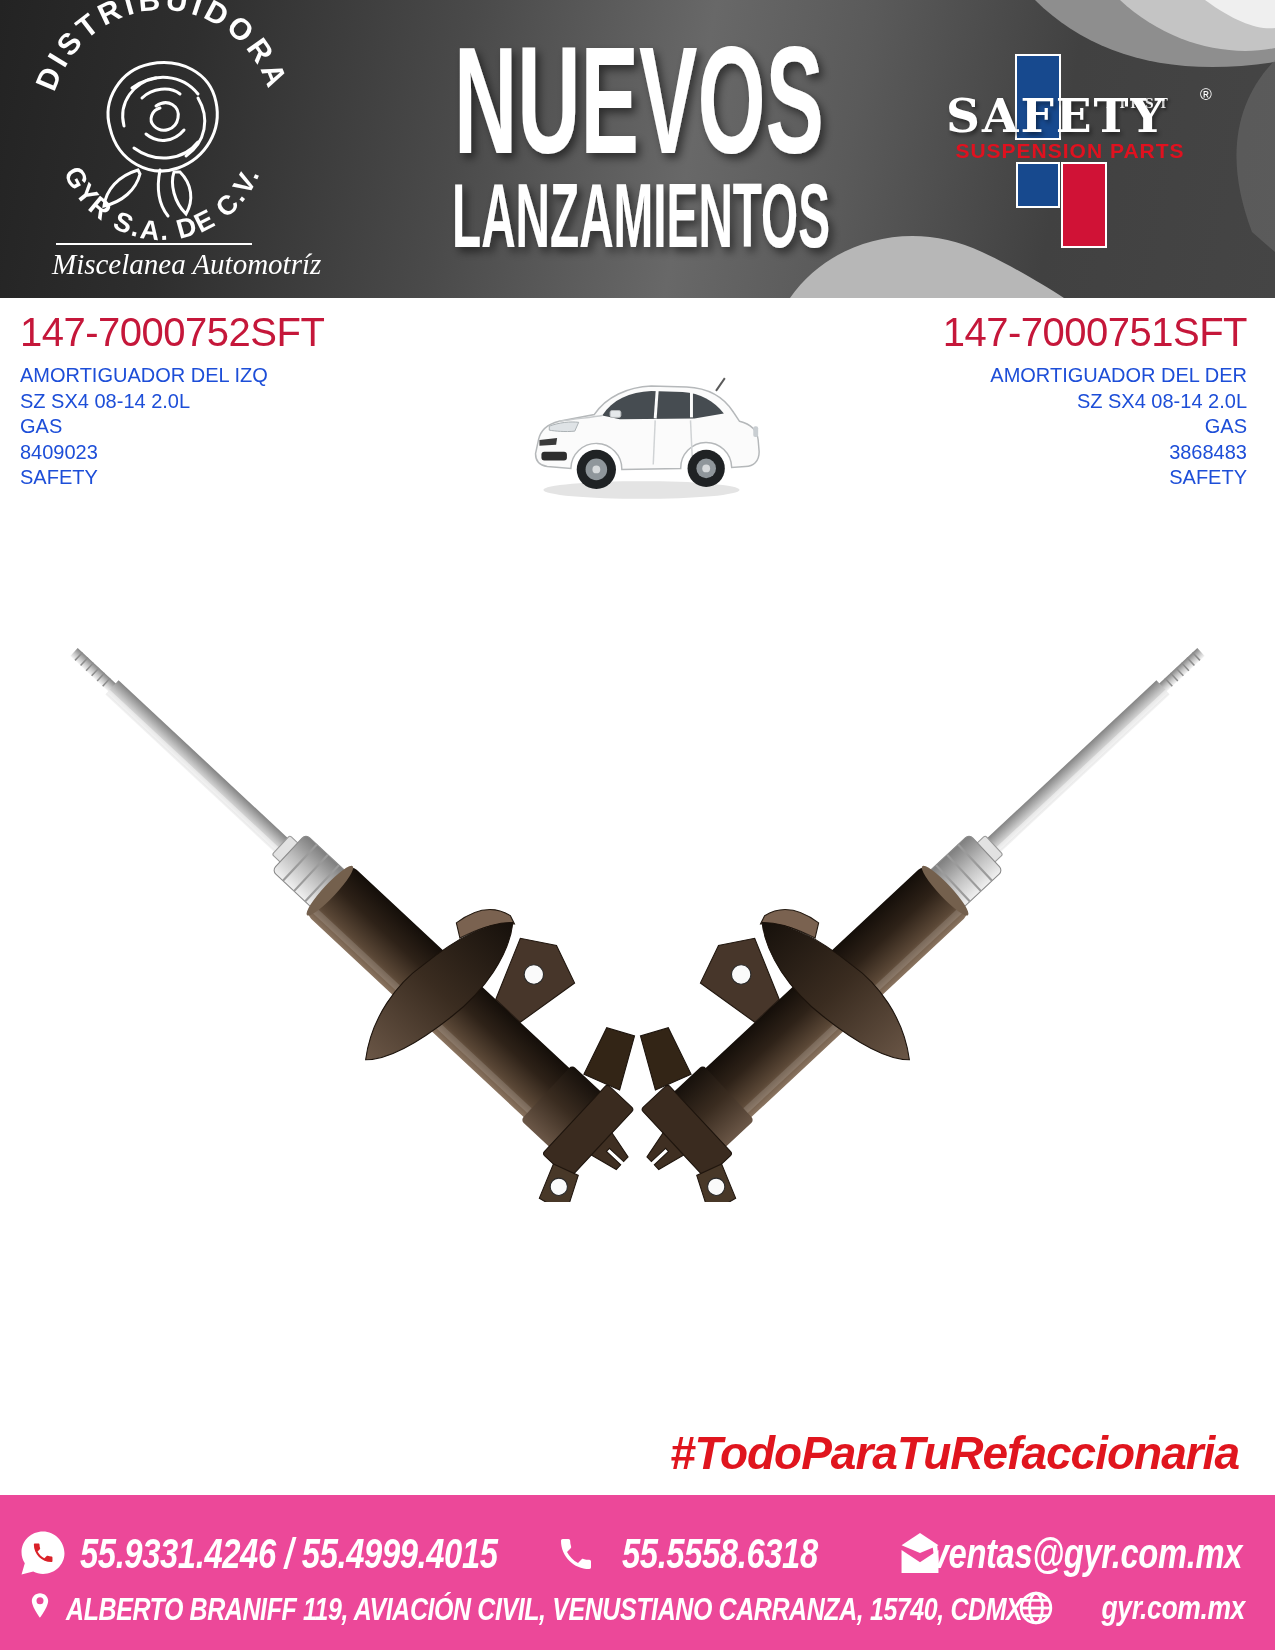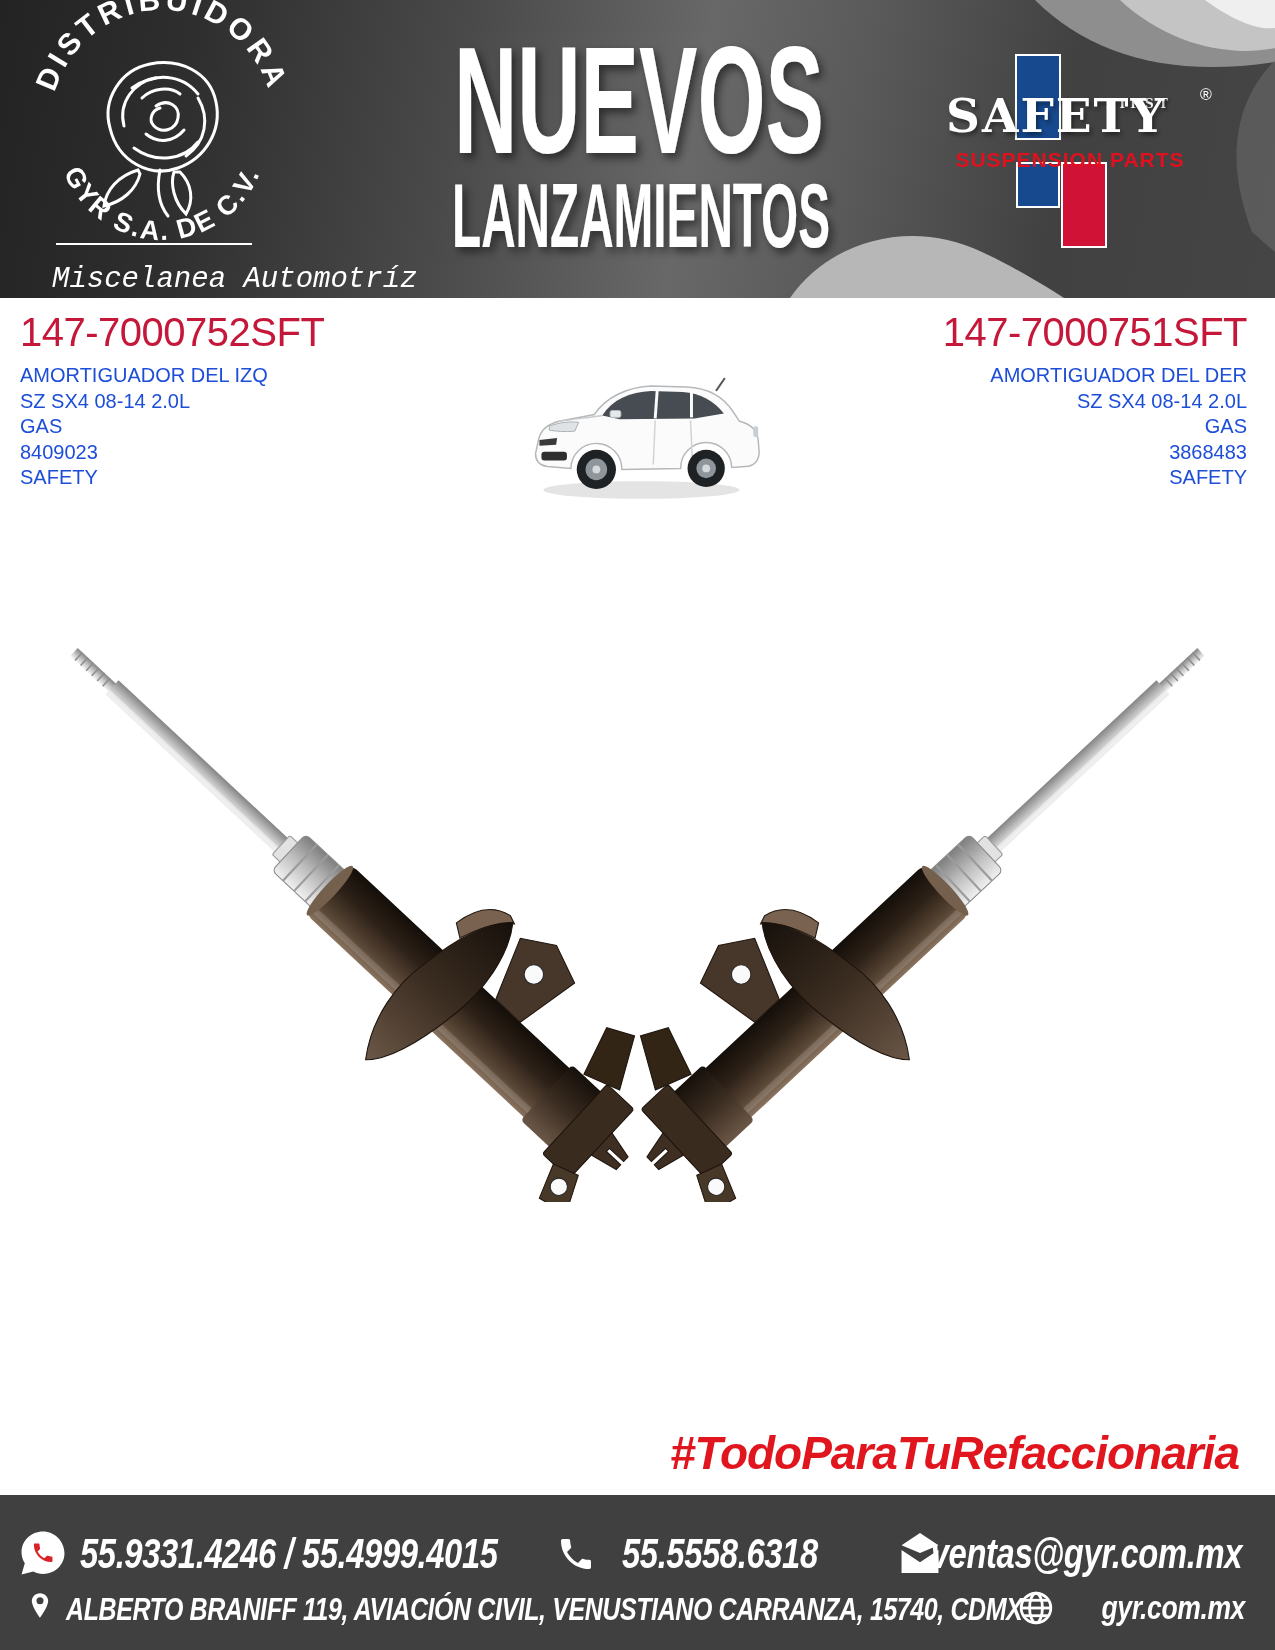--- a/index.html
+++ b/index.html
@@ -6,34 +6,34 @@
   body{font-family:"Liberation Sans",sans-serif;}
   #page{position:relative;width:1275px;height:1650px;background:#fff;overflow:hidden;}
 
   
   #header{position:absolute;left:0;top:0;width:1275px;height:298px;
     background:linear-gradient(100deg,#232323 0%,#2e2e2e 15%,#4a4a4a 36%,#686868 54%,#5a5a5a 66%,#414141 82%,#454545 100%);}
   #header svg.deco{position:absolute;left:0;top:0;pointer-events:none;}
   #gyr-logo{position:absolute;left:12px;top:0px;}
   #tagline-wrap{position:absolute;left:52px;top:243px;color:#fff;}
   #tagline-line{width:196px;height:2px;background:#fff;margin-left:4px;}
-  #tagline-text{font-family:Liberation Mono, monospace;font-style:italic;font-size:29px;line-height:34px;color:#fff;margin-top:18px;white-space:nowrap;}
+  #tagline-text{font-family:Liberation Serif, serif;font-style:italic;font-size:29px;line-height:34px;color:#fff;margin-top:2px;white-space:nowrap;}
   #title-svg{position:absolute;left:400px;top:22px;}
 
   
   .brand-bar{position:absolute;box-sizing:border-box;border:2px solid #fff;}
   #brand-bar-top{left:1015px;top:54px;width:46px;height:86px;background:#17498E;}
   #brand-bar-blue{left:1016px;top:162px;width:44px;height:46px;background:#17498E;}
   #brand-bar-red{left:1061px;top:162px;width:46px;height:86px;background:#D01236;}
   #brand-first{position:absolute;left:1106px;top:84px;font-family:"DejaVu Serif",serif;font-weight:bold;
     font-size:12px;letter-spacing:5px;color:#fff;text-shadow:2px 2px 3px rgba(0,0,0,.45);white-space:nowrap;margin-top:13px;}
   #brand-reg{position:absolute;left:1200px;top:86px;font-size:16px;color:#fff;}
   #brand-name{position:absolute;left:946px;top:92px;font-family:"DejaVu Serif",serif;font-weight:bold;
     font-size:47px;line-height:47px;letter-spacing:2px;color:#fff;text-shadow:2px 3px 4px rgba(0,0,0,.45);white-space:nowrap;}
-  #brand-sub{position:absolute;left:948px;top:148px;width:244px;text-align:center;font-weight:bold;
+  #brand-sub{position:absolute;left:948px;top:139px;width:244px;text-align:center;font-weight:bold;
     font-size:21px;letter-spacing:1px;color:#E0111F;white-space:nowrap;}
 
   
   .product{position:absolute;top:310px;}
   #product-left{left:20px;text-align:left;}
   #product-right{right:28px;text-align:right;}
   .product .code{font-weight:normal;font-size:40px;line-height:44px;letter-spacing:-.5px;color:#C5173A;white-space:nowrap;}
   .product .specs{margin-top:9px;font-size:20px;line-height:25.5px;color:#1d4ed8;white-space:nowrap;}
 
   #car{position:absolute;left:512px;top:368px;}
@@ -41,21 +41,21 @@
   
   .shock{position:absolute;top:616px;width:632px;height:586px;}
   #shock-left{left:16px;}
   #shock-right{right:16px;transform:scaleX(-1);}
 
   
   #hashtag{position:absolute;right:36px;top:1426px;font-weight:bold;font-style:italic;
     font-size:46px;letter-spacing:-1px;color:#E0151E;white-space:nowrap;}
 
   
-  #footer{position:absolute;left:0;top:1495px;width:1275px;height:155px;background:#404040;}
+  #footer{position:absolute;left:0;top:1495px;width:1275px;height:155px;background:#ec4899;}
   #footer .ic{position:absolute;}
   .ft{font-weight:bold;font-style:italic;color:#fff;white-space:nowrap;display:inline-block;}
   .ft1{font-size:42px;line-height:46px;letter-spacing:-.5px;transform:scaleX(.78);transform-origin:0 50%;}
   .ft2{font-size:32px;line-height:36px;letter-spacing:-.5px;transform:scaleX(.78);transform-origin:0 50%;}
   .ftr{transform-origin:100% 50%;}
   .abs{position:absolute;}
 </style>
 </head>
 <body>
 

